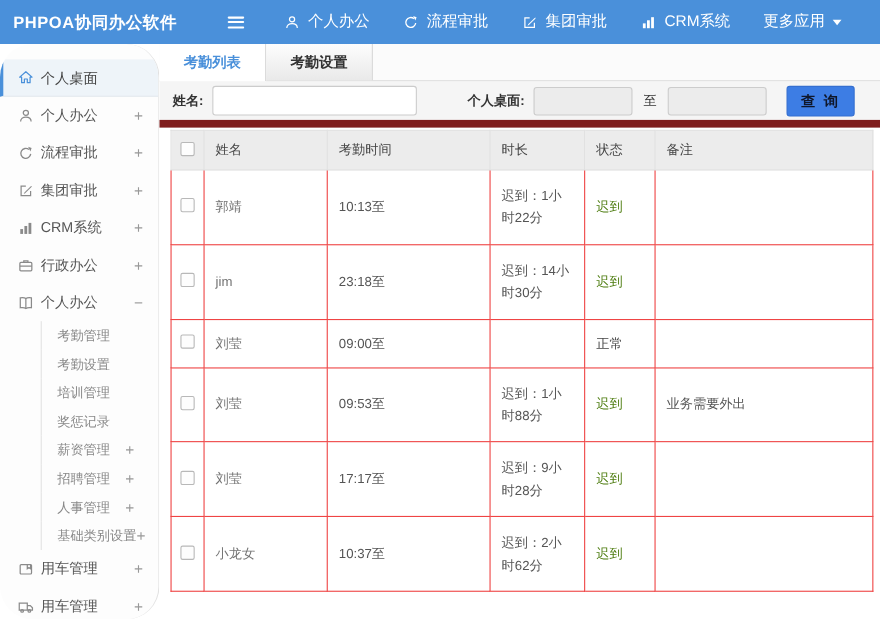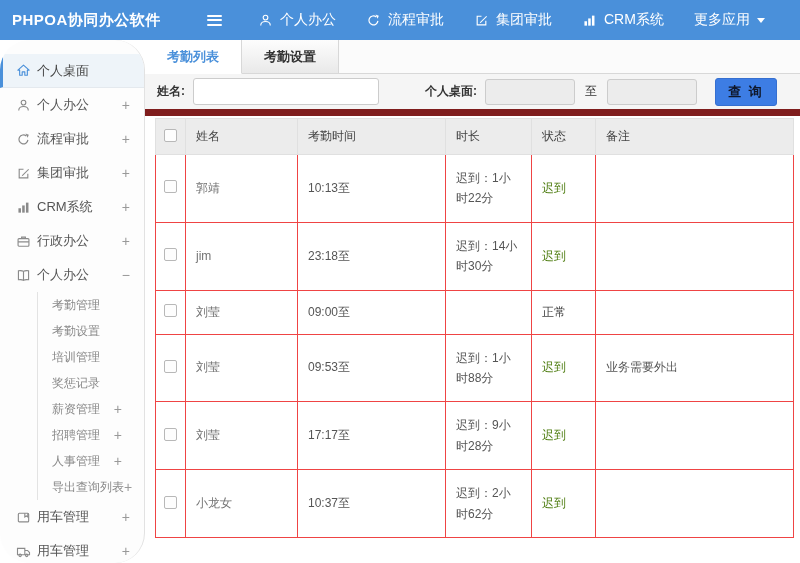--- a/index.html
+++ b/index.html
@@ -256,21 +256,21 @@
         </div>
 
         <div class="side-item sub">
 
           <span class="slabel">人事管理</span>
           <span class="expander">+</span>
         </div>
 
         <div class="side-item sub">
 
-          <span class="slabel">导出查询列表</span>
+          <span class="slabel">基础类别设置</span>
           <span class="expander">+</span>
         </div>
 
         <div class="side-item">
           <span class="icon">
             <svg viewBox="0 0 16 16" width="15" height="15" fill="none" stroke="currentColor" stroke-width="1.2">
               <rect x="2.5" y="3.4" width="11" height="9.2" rx="1"></rect>
               <path d="M9.4 3.4v4.1l1.6-1.1 1.6 1.1V3.4"></path>
             </svg>
           </span>

